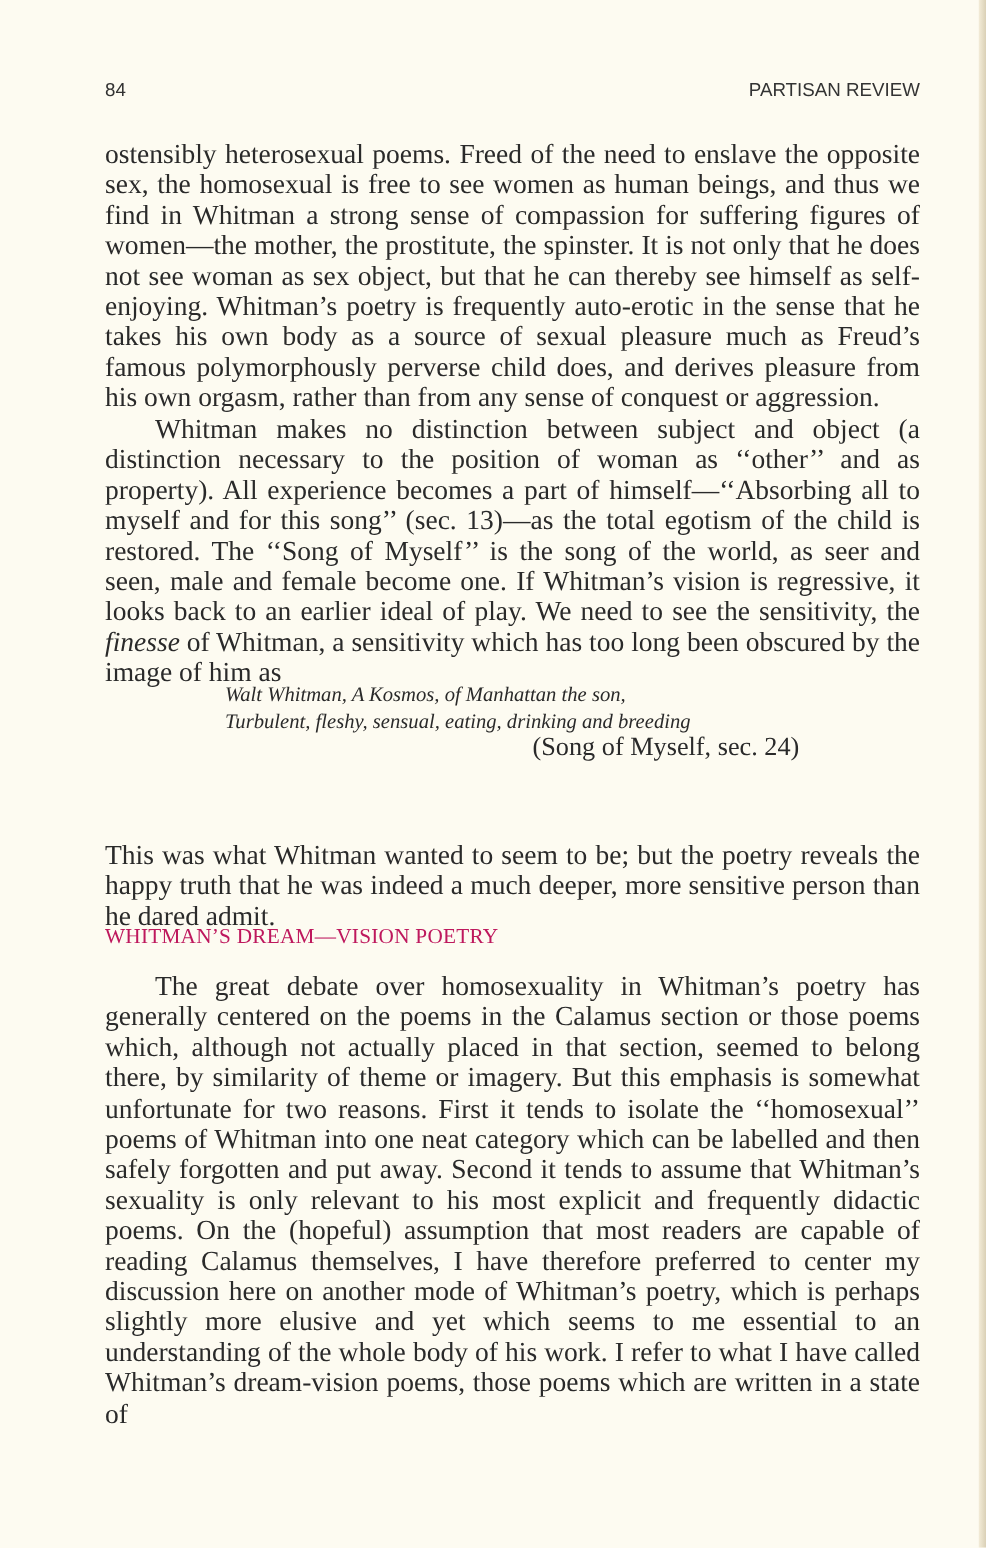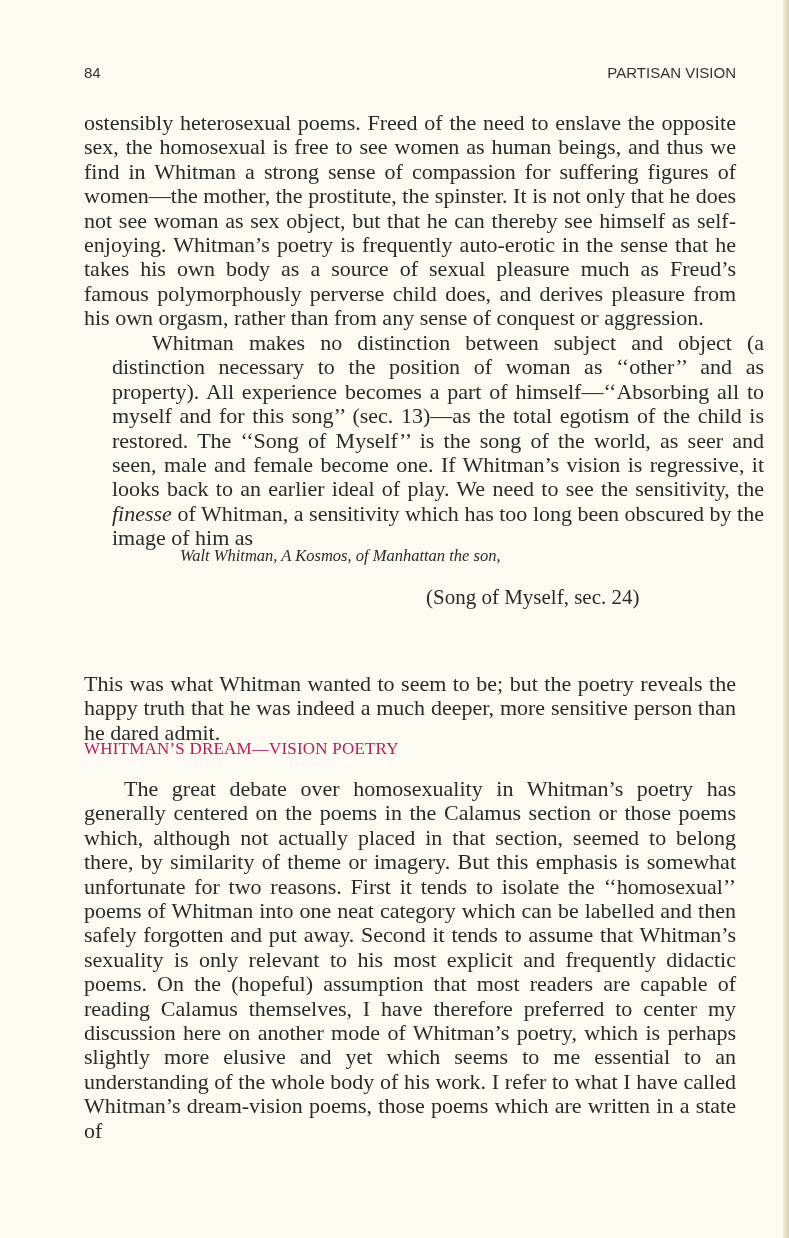--- a/index.html
+++ b/index.html
@@ -44,21 +44,21 @@
       text-align: justify;
       color: #2a2a2a;
     }
     .body-text p {
       margin: 0;
     }
     .indent {
       text-indent: 40px;
     }
     #para1 { top: 111px; }
-    #para2 { top: 331px; margin-left: 28px; }
+    #para2 { top: 331px; }
     .verse {
       position: absolute;
       top: 545px;
       left: 148px;
       width: 420px;
       font-family: "Liberation Serif", serif;
       font-style: italic;
       font-size: 16.5px;
       line-height: 21px;
       color: #2a2a2a;
@@ -86,33 +86,34 @@
     #para4 { top: 777px; }
     em { font-style: italic; }
   </style>
 </head>
 <body>
 
 <div class="page-edge"></div>
 
 <div class="running-head">
   <span>84</span>
-  <span>PARTISAN VISION</span>
+  <span>PARTISAN REVIEW</span>
 </div>
 
 <div class="body-text" id="para1">
   <p>ostensibly heterosexual poems. Freed of the need to enslave the opposite sex, the homosexual is free to see women as human beings, and thus we find in Whitman a strong sense of compassion for suffering figures of women—the mother, the prostitute, the spinster. It is not only that he does not see woman as sex object, but that he can thereby see himself as self-enjoying. Whitman’s poetry is frequently auto-erotic in the sense that he takes his own body as a source of sexual pleasure much as Freud’s famous polymorphously perverse child does, and derives pleasure from his own orgasm, rather than from any sense of conquest or aggression.</p>
 </div>
 
 <div class="body-text" id="para2">
   <p class="indent"><span>Whitman makes no distinction between subject and object (a distinction necessary to the position of woman as ‘‘other’’ and as property). All experience becomes a part of himself—‘‘Absorbing all to myself and for this song’’ (sec. 13)—as the total egotism of the child is restored. The ‘‘Song of Myself’’ is the song of the world, as seer and seen, male and female become one. If Whitman’s vision is regressive, it looks back to an earlier ideal of play. We need to see the sensitivity, the </span><em>finesse</em><span> of Whitman, a sensitivity which has too long been obscured by the image of him as</span></p>
 </div>
 
 <div class="verse">
   <div>Walt Whitman, A Kosmos, of Manhattan the son,</div>
+  <div>Turbulent, fleshy, sensual, eating, drinking and breeding</div>
 </div>
 <div class="verse-cite">(Song of Myself, sec. 24)</div>
 
 <div class="body-text" id="para3">
   <p>This was what Whitman wanted to seem to be; but the poetry reveals the happy truth that he was indeed a much deeper, more sensitive person than he dared admit.</p>
 </div>
 
 <div class="section-heading">WHITMAN’S DREAM—VISION POETRY</div>
 
 <div class="body-text" id="para4">

